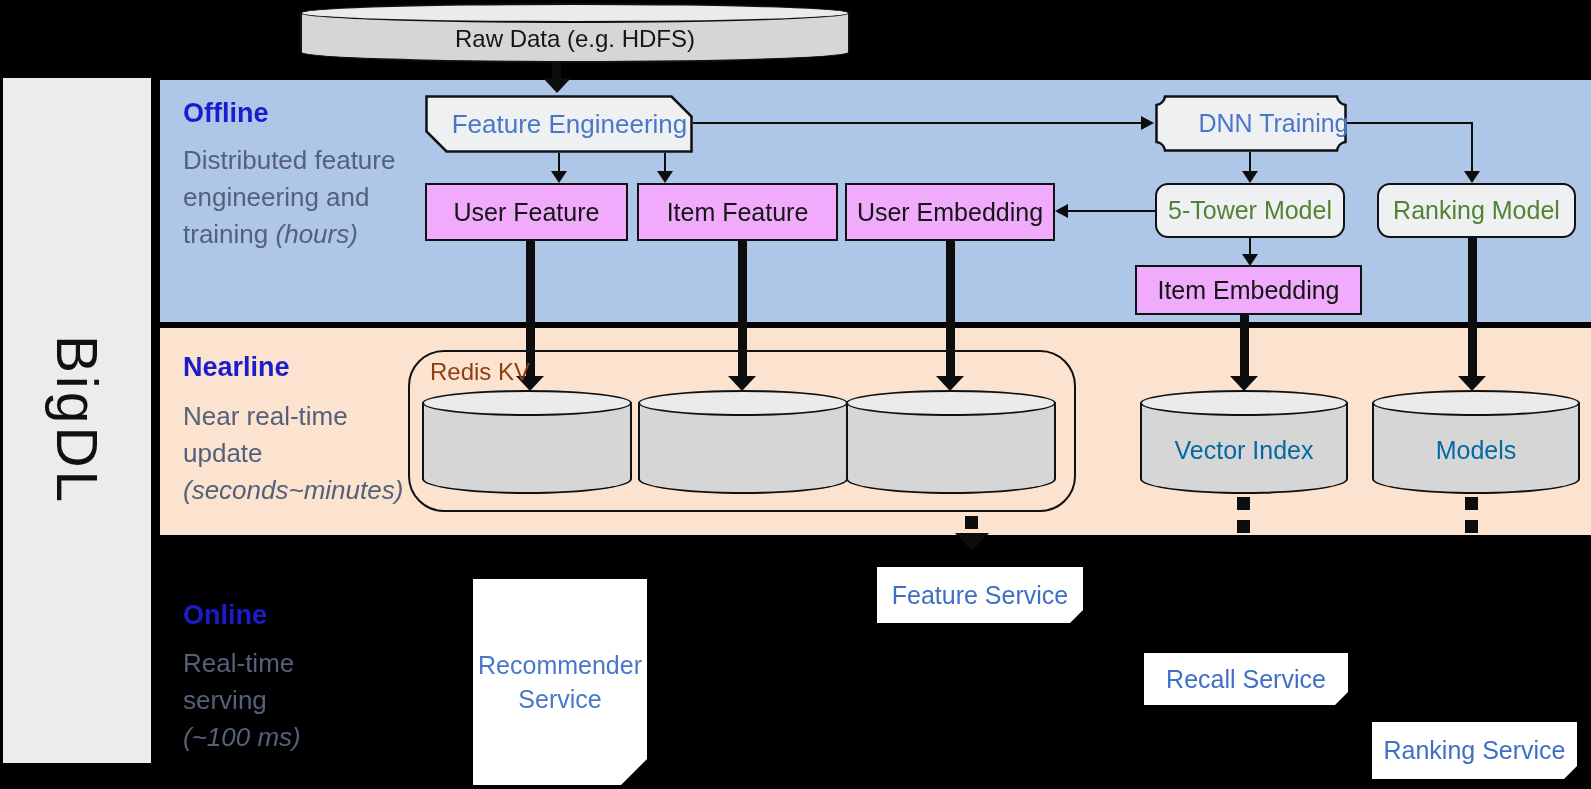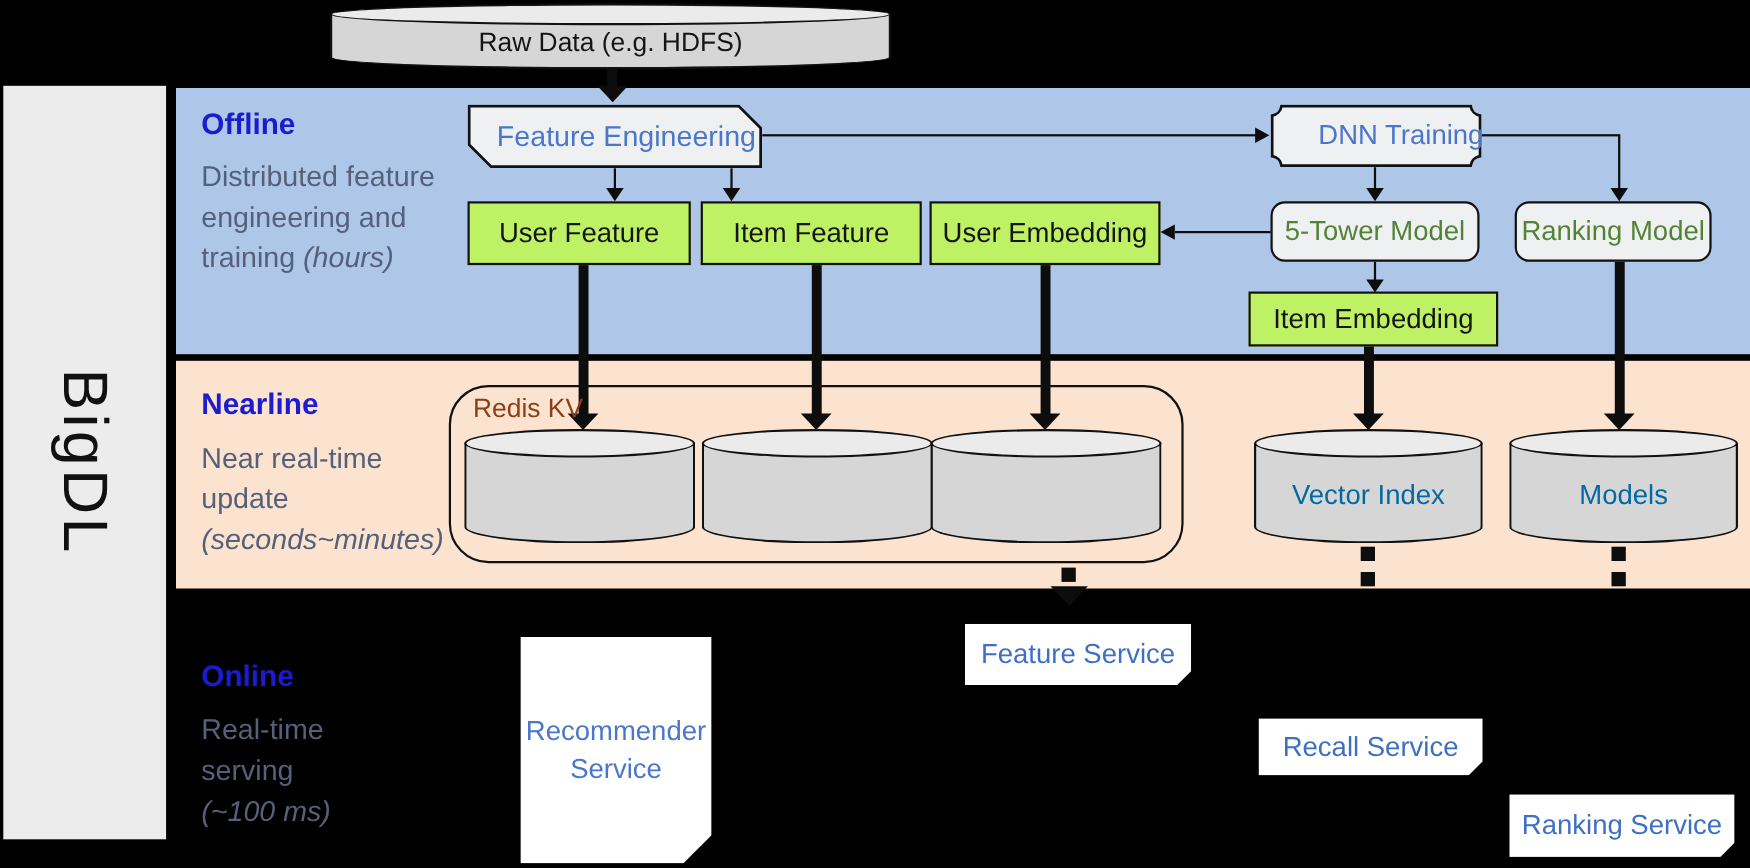--- a/index.html
+++ b/index.html
@@ -19,21 +19,21 @@
   .sidebar .brand{
     writing-mode:vertical-rl;font-size:57px;color:#111;letter-spacing:3px;font-weight:400;
   }
   
   .sec-title{position:absolute;font-size:27px;font-weight:600;color:#1b1ccd;}
   .sec-title.online{font-weight:700;}
   .sec-desc{position:absolute;font-size:26px;line-height:37px;color:#55607a;}
   .sec-desc em{font-style:italic;}
   
   .node{position:absolute;display:flex;align-items:center;justify-content:center;text-align:center;box-sizing:border-box;}
-  .darkbox{background:#bef264;border:2.5px solid #111;color:#151515;font-size:25px;}
+  .darkbox{background:#f0abfc;border:2.5px solid #111;color:#151515;font-size:25px;}
   .roundbox{background:#eef0f2;border:2.5px solid #111;border-radius:13px;color:#548235;font-size:25px;}
   .svgnode{border:none;background:transparent;padding-left:21px;}
   .svgnode svg{position:absolute;left:0;top:0;}
   .svgnode .lbl{position:relative;z-index:2;color:#4a77c9;font-size:26px;}
   
   .cyl{position:absolute;}
   .cyl .top{position:absolute;left:0;right:0;top:0;background:#ebebeb;border:2.5px solid #111;border-radius:50%;box-sizing:border-box;z-index:2;}
   .cyl .body{position:absolute;left:0;right:0;bottom:0;background:#d6d6d6;border:2.5px solid #111;border-top:none;box-sizing:border-box;z-index:1;}
   .cyl .lbl{position:absolute;left:0;right:0;text-align:center;z-index:3;color:#0369a1;font-size:25px;}
   
@@ -77,21 +77,21 @@
   <div class="sec-desc" style="left:183px;top:398px;width:215px;">
     <span>Near real-time update</span>
     <em>(seconds~minutes)</em>
   </div>
   <div class="sec-title online" style="left:183px;top:600px;">Online</div>
   <div class="sec-desc" style="left:183px;top:645px;width:155px;">
     <span>Real-time serving</span>
     <em>(~100 ms)</em>
   </div>
 
-  <div class="cyl" style="left:300px;top:3px;width:510px;height:60px;">
+  <div class="cyl" style="left:300px;top:3px;width:510px;height:60px;padding-left:40px;">
     <div class="top" style="height:20px;"></div>
     <div class="body" style="top:10px;border-radius:0 0 50% 50% / 0 0 11px 11px;"></div>
     <div class="lbl" style="top:22px;color:#151515;font-size:24px;">Raw Data (e.g. HDFS)</div>
   </div>
 
   <div class="shaft" style="left:552px;top:58px;width:9px;height:22px;"></div>
   <div class="head-down-big" style="left:543px;top:78px;"></div>
 
   <div class="node svgnode" style="left:425px;top:95px;width:268px;height:58px;">
     <svg width="268" height="58" viewBox="0 0 268 58">
@@ -121,21 +121,21 @@
   <div class="node darkbox" style="left:845px;top:183px;width:210px;height:58px;">
     <span>User Embedding</span>
   </div>
   <div class="node darkbox" style="left:637px;top:183px;width:201px;height:58px;">
     <span>Item Feature</span>
   </div>
 
   <div class="node roundbox" style="left:1155px;top:183px;width:190px;height:55px;">
     <span>5-Tower Model</span>
   </div>
-  <div class="node roundbox" style="left:1377px;top:183px;width:179px;height:55px;">
+  <div class="node roundbox" style="left:1377px;top:183px;width:199px;height:55px;">
     <span>Ranking Model</span>
   </div>
   <div class="node darkbox" style="left:1135px;top:265px;width:227px;height:50px;">
     <span>Item Embedding</span>
   </div>
 
   <div class="shaft" style="left:1248.5px;top:152px;width:2.5px;height:20px;"></div>
   <div class="head-down" style="left:1242px;top:171px;"></div>
 
   <div class="shaft" style="left:1347px;top:121.5px;width:125px;height:2.5px;"></div>

